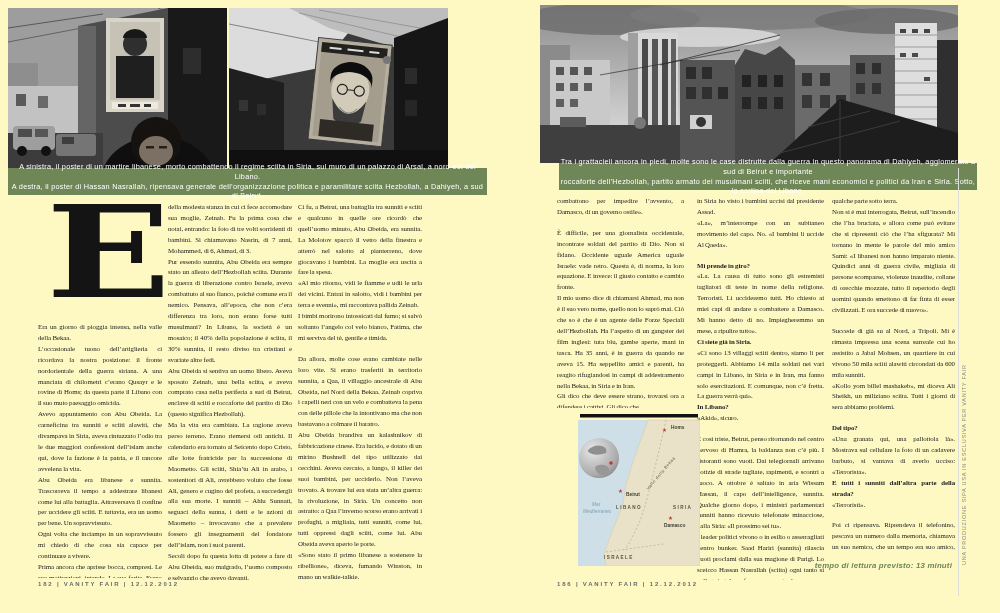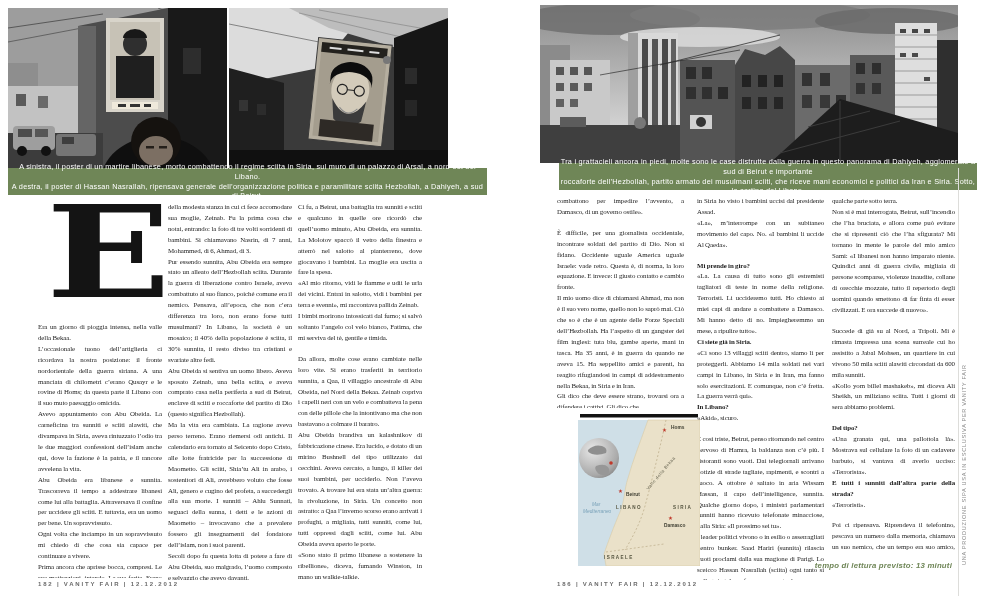--- a/index.html
+++ b/index.html
@@ -1,16 +1,16 @@
 <!DOCTYPE html>
 <html lang="it"><head>
 <meta charset="utf-8">
 <style>
   html,body{margin:0;padding:0;background:#e9e9e7;}
-  #spread{position:relative;width:1000px;height:613px;background:#ffffff;overflow:hidden;
+  #spread{position:relative;width:1000px;height:613px;background:#fef9c3;overflow:hidden;
           font-family:"Liberation Serif",serif;}
   .photo{position:absolute;overflow:hidden;background:#444;}
   .photo svg{display:block;width:100%;height:100%;}
   .capbar{position:absolute;background:#6f8657;color:#fff;text-align:center;
           font:7.3px/9.6px "Liberation Sans",sans-serif;letter-spacing:.25px;
           display:flex;flex-direction:column;justify-content:center;}
   .dropcap{position:absolute;left:46px;top:200px;font:900 128px/0.82 "DejaVu Serif",serif;
            color:#141414;transform:scaleX(1.28);transform-origin:left top;}
   .col{position:absolute;width:124px;color:#1d1d1d;text-align:justify;
        font-size:6.9px;line-height:10.9px;letter-spacing:-0.08px;word-spacing:-0.25px;

